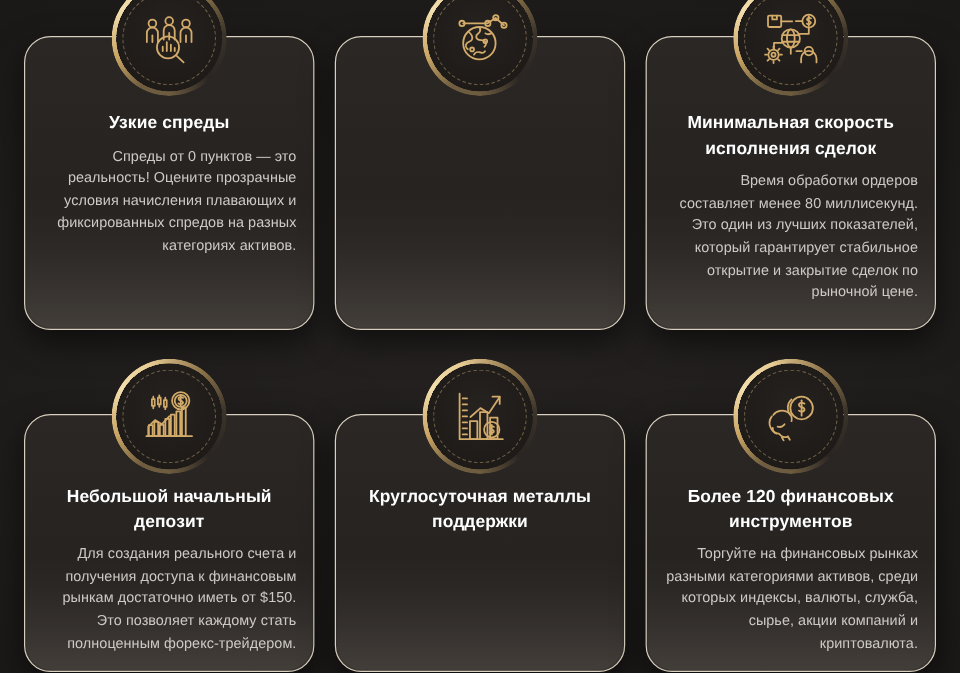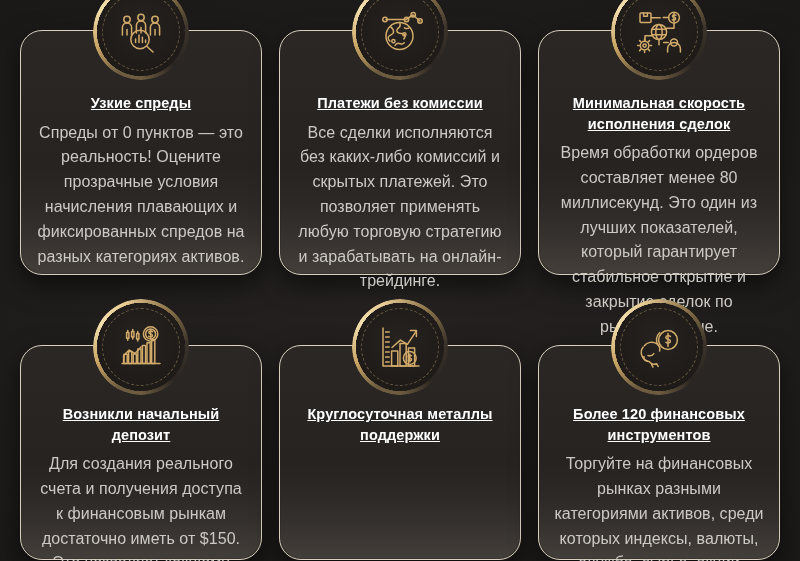--- a/index.html
+++ b/index.html
@@ -73,28 +73,28 @@
   }
   .card.row2 .card-body { padding-top: 58px; }
 
   .card-title {
     color: #ffffff;
     font-size: 14.5px;
     font-weight: 700;
     line-height: 1.42;
     letter-spacing: 0.1px;
     margin: 0 0 7px 0;
-    text-decoration: underline;
   }
   .card-text {
     color: #cdc9c4;
-    font-size: 16px;
+    font-size: 12px;
     line-height: 1.55;
     margin: 0;
     letter-spacing: 0.05px;
+    text-align: right;
   }
 
   
   .medallion {
     position: absolute;
     width: 96px;
     height: 96px;
     left: 50%;
     margin-left: -48px;
     top: -47px;
@@ -194,24 +194,20 @@
             <circle cx="44" cy="13" r="2.2"></circle>
             <circle cx="23.5" cy="28" r="13.5"></circle>
             <path d="M14.5 18.6c2 1.6 3.4 3.6 3 5.8-.4 2.4-3.6 2.2-4.8 4-1 1.5-.3 3.6 1.2 4.7"></path>
             <path d="M23.5 14.5c1.2 2.2.4 4.4-1.2 5.6-1.8 1.3-2 3.4-.3 4.6 1.8 1.3 4.6.2 6.2 1.6 1.4 1.3 1 3.4-.5 4.6"></path>
             <path d="M33.5 19.6c-1.7 1.1-3.8 1.1-5 .2"></path>
             <path d="M19 37.5c1-1.9 3.3-2.6 5.2-1.8 1.6.7 3.2.2 4-1"></path>
             <circle cx="28.4" cy="26.4" r="1.6"></circle>
             <circle cx="17.4" cy="33.2" r="1.6"></circle>
           </g>
         </svg>
-      </div>
-      <div class="card-body">
-        <h3 class="card-title">Платежи без комиссии</h3>
-        <p class="card-text">Все сделки исполняются без каких-либо комиссий и скрытых платежей. Это позволяет применять любую торговую стратегию и зарабатывать на онлайн-трейдинге.</p>
       </div>
     </div>
 
     <div class="card row1 c2">
       <div class="medallion">
         <div class="ring-outer"></div>
         <div class="ring-fill"></div>
         <div class="ring-dotted"></div>
         <svg viewBox="0 0 48 48">
           <g class="gi">
@@ -266,21 +262,21 @@
             <rect x="19.6" y="10.4" width="2.3" height="5.6"></rect>
             <path d="M20.75 8.4v2M20.75 16v2"></path>
             <circle cx="33.6" cy="11" r="7.2"></circle>
             <circle cx="33.6" cy="11" r="5"></circle>
             <path d="M35.6 8.6c-.8-.8-3.8-1-3.8.8 0 1.8 3.7 1.2 3.7 3 0 1.8-3 1.6-3.8.8"></path>
             <path d="M33.6 6.6v8.8"></path>
           </g>
         </svg>
       </div>
       <div class="card-body">
-        <h3 class="card-title">Возникли начальный депозит</h3>
+        <h3 class="card-title">Небольшой начальный депозит</h3>
         <p class="card-text">Для создания реального счета и получения доступа к финансовым рынкам достаточно иметь от $150. Это позволяет каждому стать полноценным форекс-трейдером.</p>
       </div>
     </div>
 
     <div class="card row2 c1">
       <div class="medallion">
         <div class="ring-outer"></div>
         <div class="ring-fill"></div>
         <div class="ring-dotted"></div>
         <svg viewBox="0 0 48 48">

